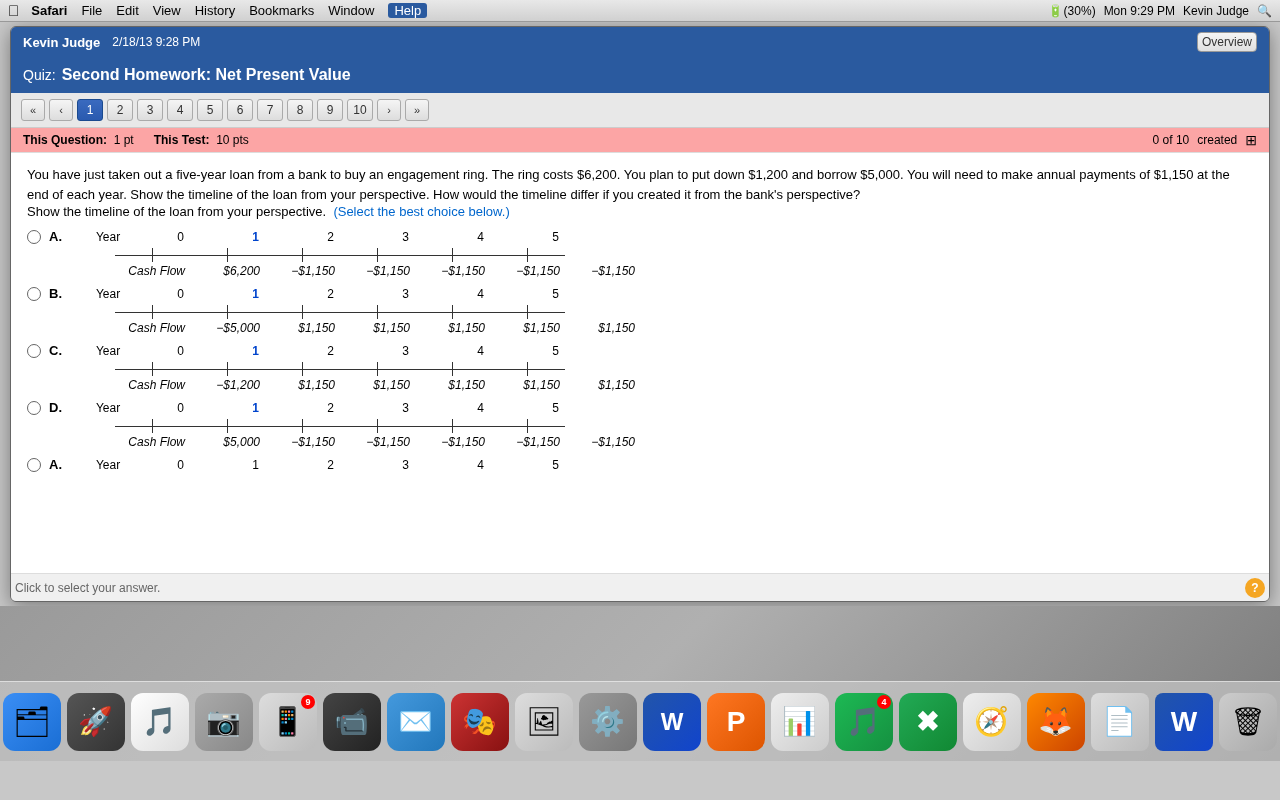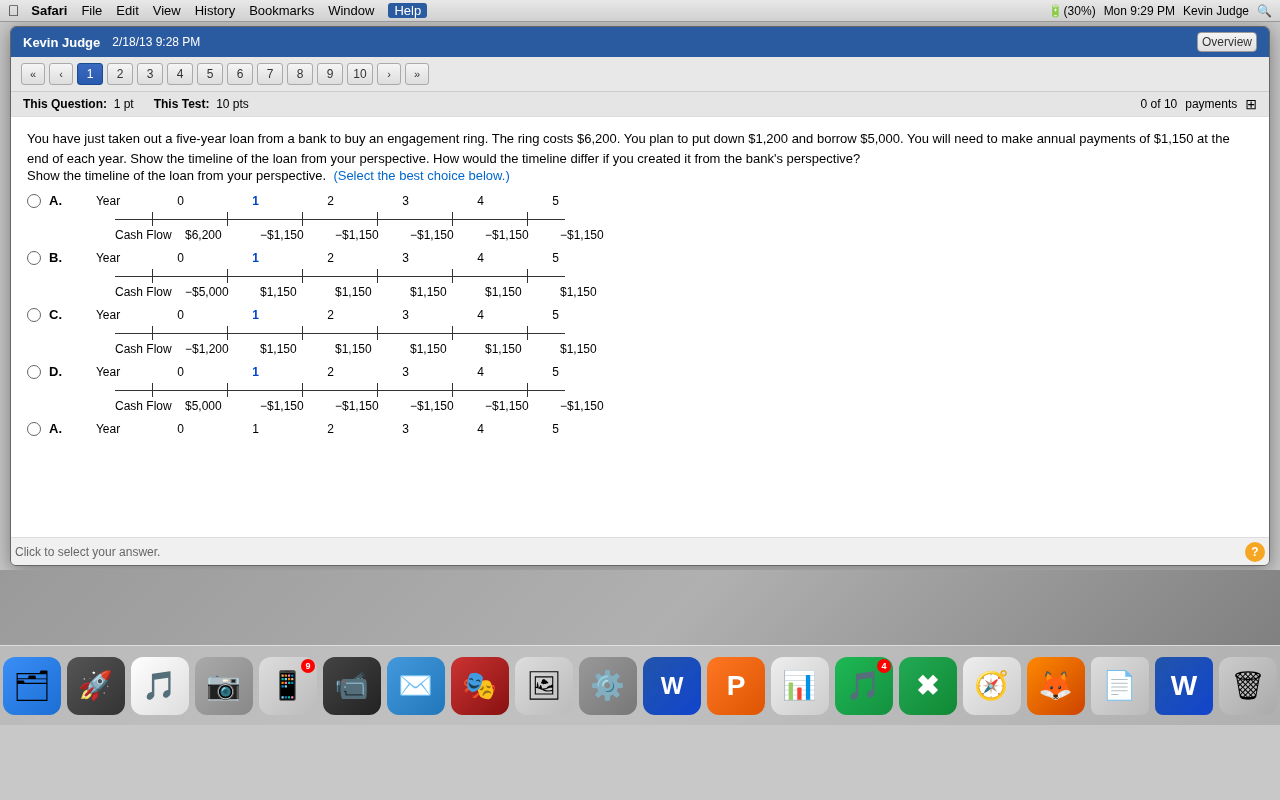--- a/index.html
+++ b/index.html
@@ -75,21 +75,21 @@
       display: flex; align-items: center; justify-content: center;
       font-size: 12px; color: #333;
     }
     .nav-num.active {
       background: linear-gradient(to bottom, #3a6abf, #2a5aaf);
       color: white; border-color: #1a4a8f;
     }
 
     
     .status-bar {
-      background: #e5e5e5; border-bottom: 1px solid #ddd;
+      background: #fca5a5; border-bottom: 1px solid #ddd;
       display: flex; align-items: center; padding: 4px 12px;
       font-size: 12px; justify-content: space-between;
     }
     .status-bar .left { display: flex; gap: 20px; }
     .status-bar .right { display: flex; align-items: center; gap: 8px; }
 
     
     .question-area {
       background: white; padding: 12px 16px;
       height: 420px; overflow-y: scroll; position: relative;
@@ -104,21 +104,21 @@
     .radio-btn {
       width: 14px; height: 14px; border: 1px solid #666; border-radius: 50%;
       background: white; flex-shrink: 0; cursor: pointer;
     }
     .option-label { font-size: 13px; font-weight: bold; min-width: 16px; }
     .timeline-nums { display: flex; }
     .timeline-num { min-width: 75px; text-align: center; font-size: 12px; }
     .timeline-num.bold-num { font-weight: bold; color: #000; }
 
     .cashflow-row { display: flex; align-items: center; margin-bottom: 2px; margin-left: 56px; }
-    .cf-val { min-width: 75px; text-align: left; font-size: 12px; }
+    .cf-val { min-width: 75px; text-align: right; font-size: 12px; font-style: italic; }
 
     
     .answer-bar {
       background: #f0f0f0; border-top: 1px solid #ddd; height: 28px;
       display: flex; align-items: center; padding: 0 4px;
       font-size: 12px; color: #666; justify-content: space-between;
     }
     .help-btn {
       width: 20px; height: 20px; background: #f5a623; border-radius: 50%;
       display: flex; align-items: center; justify-content: center;
@@ -198,20 +198,24 @@
 
 
   <div class="header-bar">
     <div class="header-right">
       <span class="user-info">Kevin Judge</span>
       <span class="date-info">2/18/13 9:28 PM</span>
     </div>
     <button class="overview-btn">Overview</button>
   </div>
 
+  <div class="quiz-title-bar">
+    <span class="quiz-label">Quiz:</span>
+    <span class="quiz-name">Second Homework: Net Present Value</span>
+  </div>
 
   <div class="nav-bar">
     <button class="nav-btn">«</button>
     <button class="nav-btn">‹</button>
     <button class="nav-num active">1</button>
     <button class="nav-num">2</button>
     <button class="nav-num">3</button>
     <button class="nav-num">4</button>
     <button class="nav-num">5</button>
     <button class="nav-num">6</button>
@@ -229,21 +233,21 @@
         <strong>This Question:</strong>&nbsp;
         <span>1 pt</span>
       </span>
       <span>
         <strong>This Test:</strong>&nbsp;
         <span>10 pts</span>
       </span>
     </div>
     <div class="right">
       <span>0 of 10</span>
-      <span>payments</span>
+      <span>created</span>
       <span class="complete-icon">⊞</span>
     </div>
   </div>
 
   <div class="question-area">
 
     <p class="question-text">
       You have just taken out a five-year loan from a bank to buy an engagement ring. The ring costs $6,200. You plan to put down $1,200 and borrow $5,000. You will need to make annual payments of $1,150 at the end of each year. Show the timeline of the loan from your perspective. How would the timeline differ if you created it from the bank's perspective?
     </p>
 

